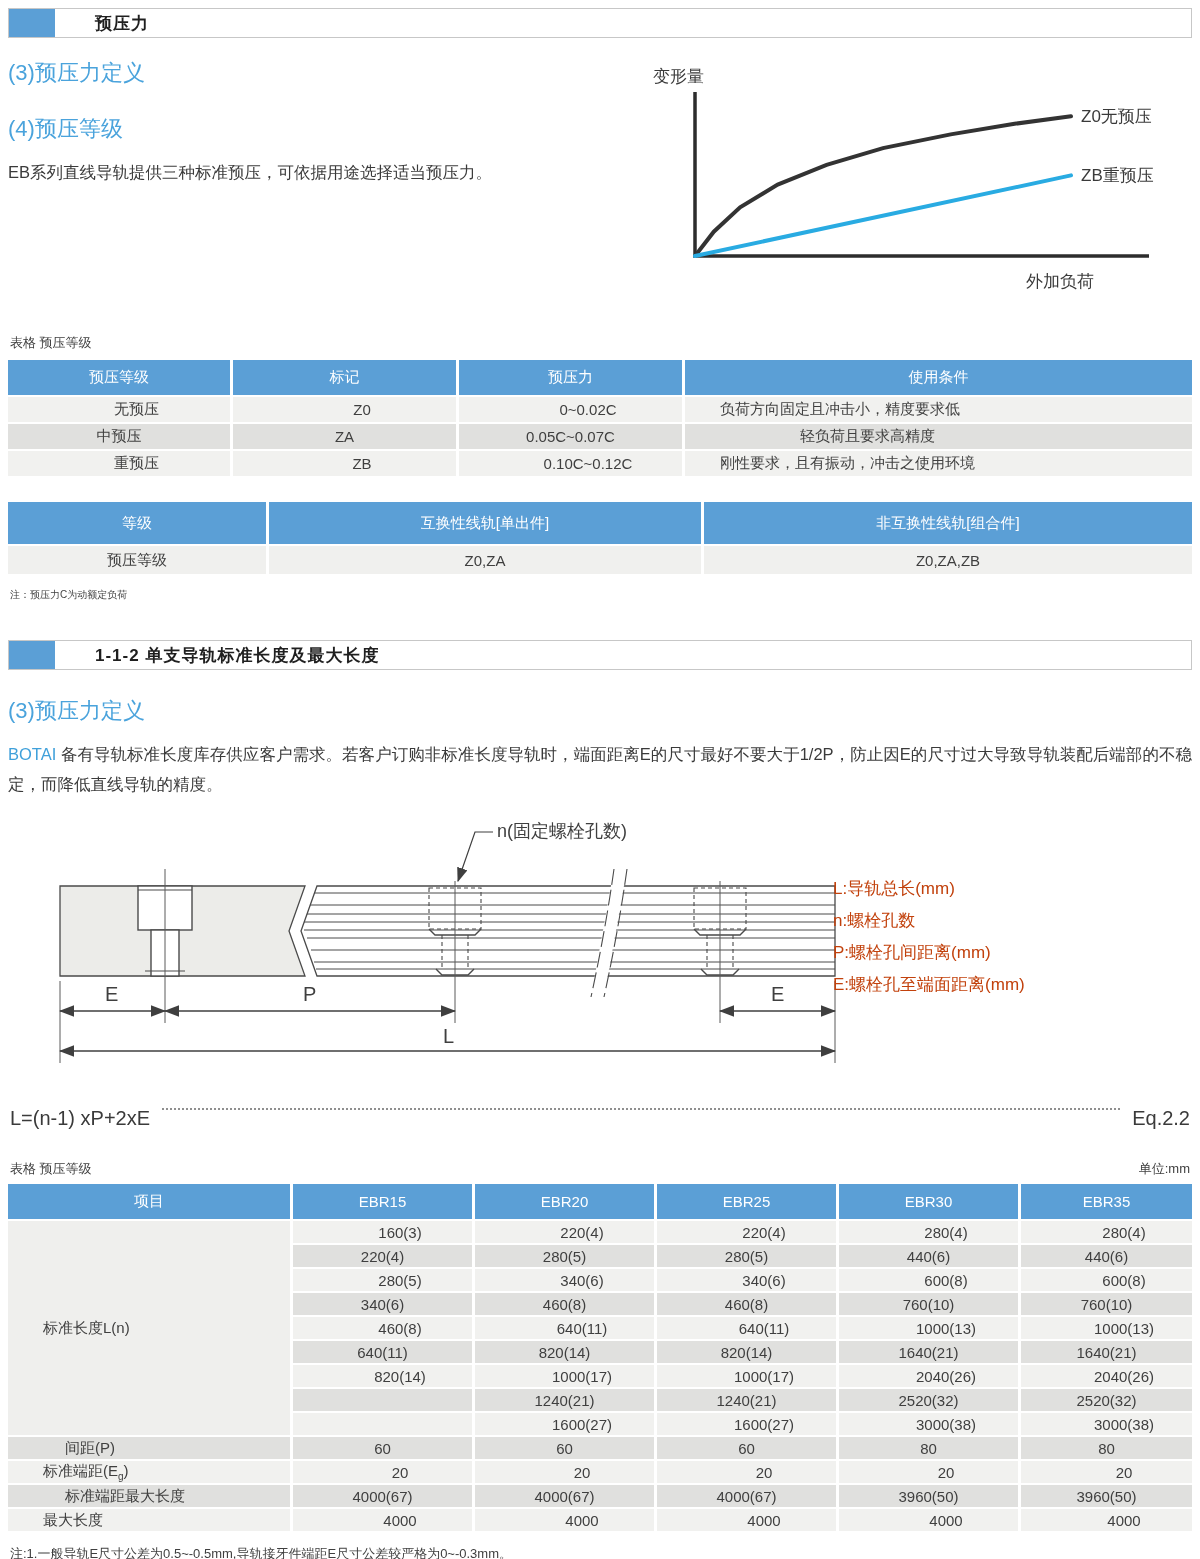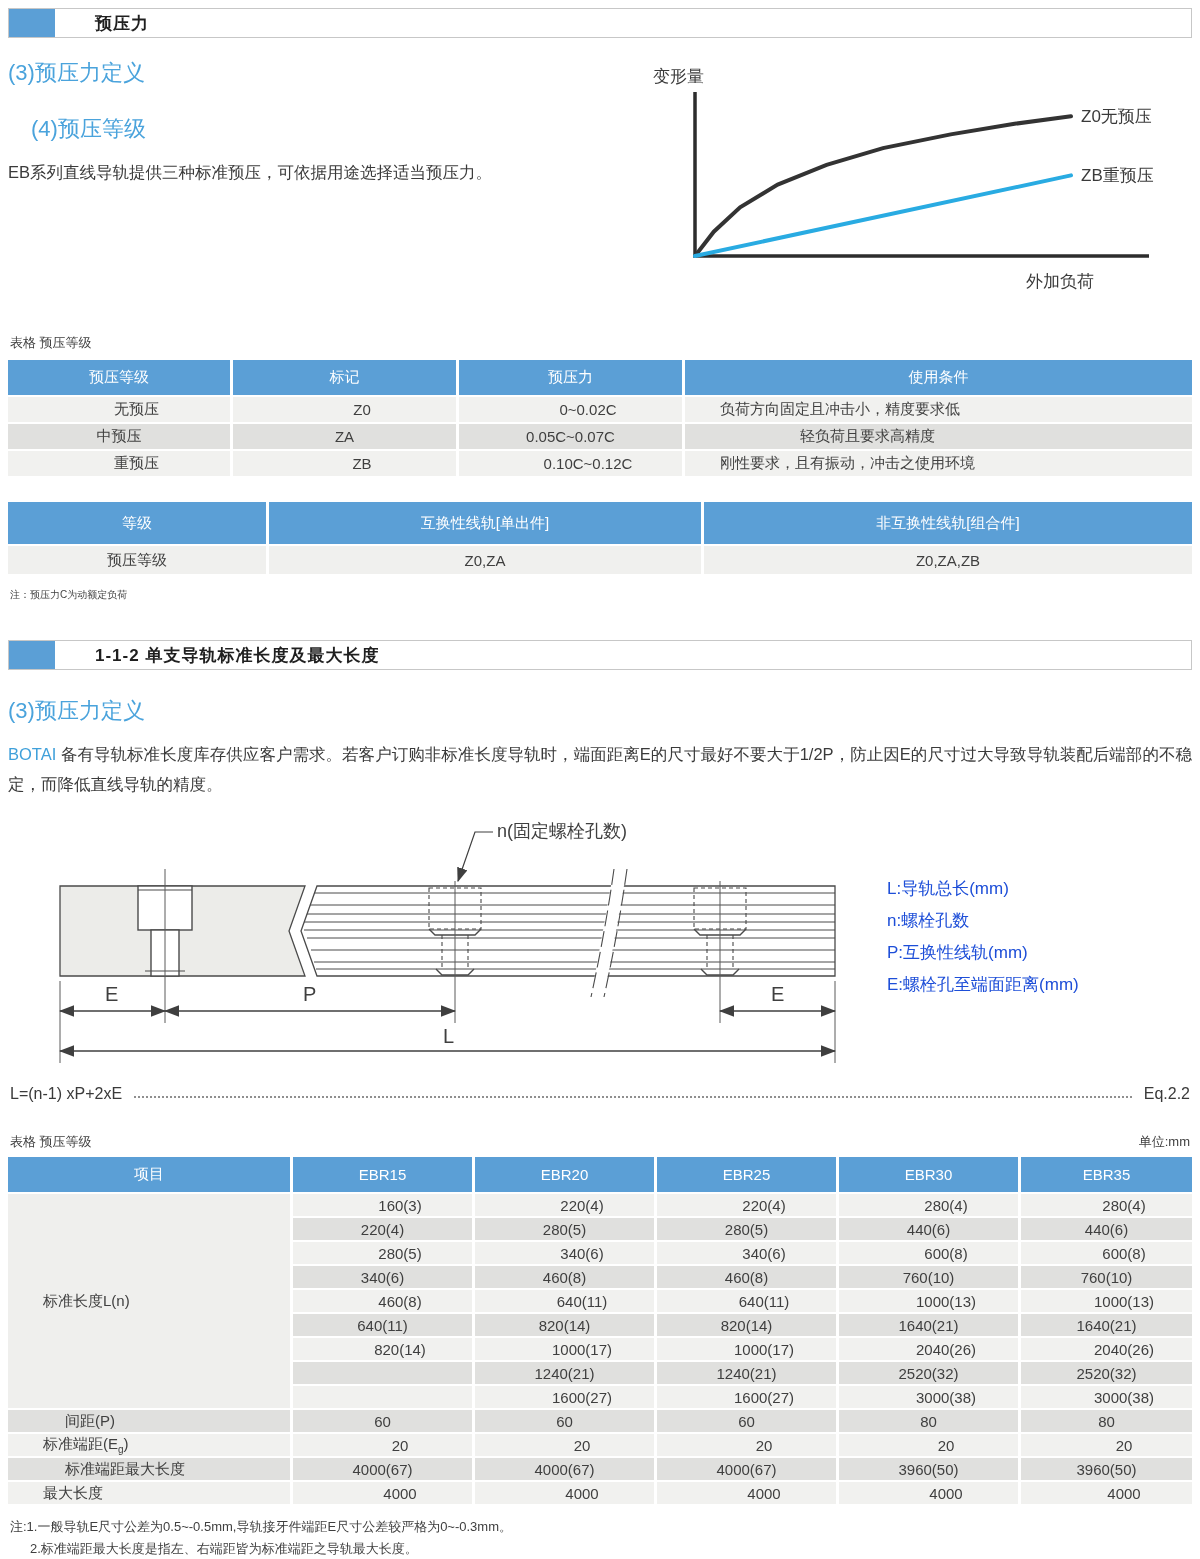--- a/index.html
+++ b/index.html
@@ -10,21 +10,21 @@
   
   .section-bar{margin:8px 8px 0;border:1px solid #c7c7c7;height:30px;display:flex;align-items:center;background:#fff;box-sizing:border-box;}
   .section-bar .blue-block{width:46px;height:100%;background:#5b9fd6;flex:0 0 auto;}
   .section-bar .bar-title{font-weight:bold;font-size:17px;color:#1f1f1f;margin-left:40px;letter-spacing:1px;}
 
   
   .intro{display:flex;padding:0 8px;margin-top:20px;}
   .intro-left{width:585px;flex:0 0 auto;}
   .blue-heading{color:#4aa3dc;font-size:22px;font-weight:normal;margin:0 0 13px;}
   .para{font-size:16.5px;line-height:30px;color:#3a3a3a;margin:0;text-align:justify;}
-  .mt26{margin-top:26px;margin-left:23px;}
+  .mt26{margin-top:26px;}
   .chart-wrap{flex:1;padding-left:38px;padding-top:2px;}
 
   
   .tbl-caption{font-size:13px;color:#3f3f3f;margin:36px 10px 6px;}
   .caption-row{display:flex;justify-content:space-between;align-items:flex-end;margin:30px 10px 4px;font-size:13px;color:#3f3f3f;}
   table{border-collapse:separate;border-spacing:3px 2px;width:1190px;margin:0 5px;table-layout:fixed;font-size:15px;}
   th{background:#5b9fd6;color:#fff;font-weight:normal;height:33px;text-align:center;}
   td{height:25px;text-align:center;color:#3f3f3f;padding:0;}
   tr.light td{background:#f1f1ef;padding-left:35px;}
   tr.dark td{background:#e0e0de;}
@@ -35,24 +35,24 @@
 
   
   table.big td{height:22px;}
   table.big th{height:33px;}
   td.span-label{background:#efefed !important;text-align:left;padding-left:57px;vertical-align:middle;}
   td.row-label{text-align:left;padding-left:57px;}
   sub{font-size:10px;}
 
   
   .diagram{position:relative;width:1190px;height:272px;margin:12px 5px 0;}
-  .diagram-legend{position:absolute;left:882px;top:62px;font-size:17px;color:#1d4ed8;line-height:32px;}
-
-  
-  .formula{display:flex;align-items:flex-end;margin:2px 10px 0;font-size:16px;color:#3a3a3a;}
+  .diagram-legend{position:absolute;left:828px;top:62px;font-size:17px;color:#c2410c;line-height:32px;}
+
+  
+  .formula{display:flex;margin:24px 10px 0;font-size:20px;color:#3a3a3a;}
   .formula .dots{flex:1;border-bottom:2px dotted #8f8f8f;margin:0 12px 5px;height:1px;}
 
   .bottom-notes{font-size:13px;color:#3f3f3f;line-height:22px;margin:10px 10px 0;}
   .bottom-notes .indent{padding-left:20px;}
 
   svg text{font-family:"Liberation Sans","DejaVu Sans",sans-serif;}
 </style>
 </head>
 <body>
 
@@ -218,21 +218,21 @@
       <text x="766" y="190" font-size="20" fill="#3f3f3f">E</text>
       <text x="438" y="232" font-size="20" fill="#3f3f3f">L</text>
 
       <polyline points="488,21 470,21 453,70" fill="none" stroke="#3f3f3f" stroke-width="1.2" marker-end="url(#arr)"></polyline>
       <text x="492" y="26" font-size="18" fill="#3f3f3f">n(固定螺栓孔数)</text>
     </svg>
 
     <div class="diagram-legend">
       <div>L:导轨总长(mm)</div>
       <div>n:螺栓孔数</div>
-      <div>P:互换性线轨(mm)</div>
+      <div>P:螺栓孔间距离(mm)</div>
       <div>E:螺栓孔至端面距离(mm)</div>
     </div>
   </div>
 
   <div class="formula">
     <span>L=(n-1) xP+2xE</span>
     <span class="dots"></span>
     <span>Eq.2.2</span>
   </div>
 

